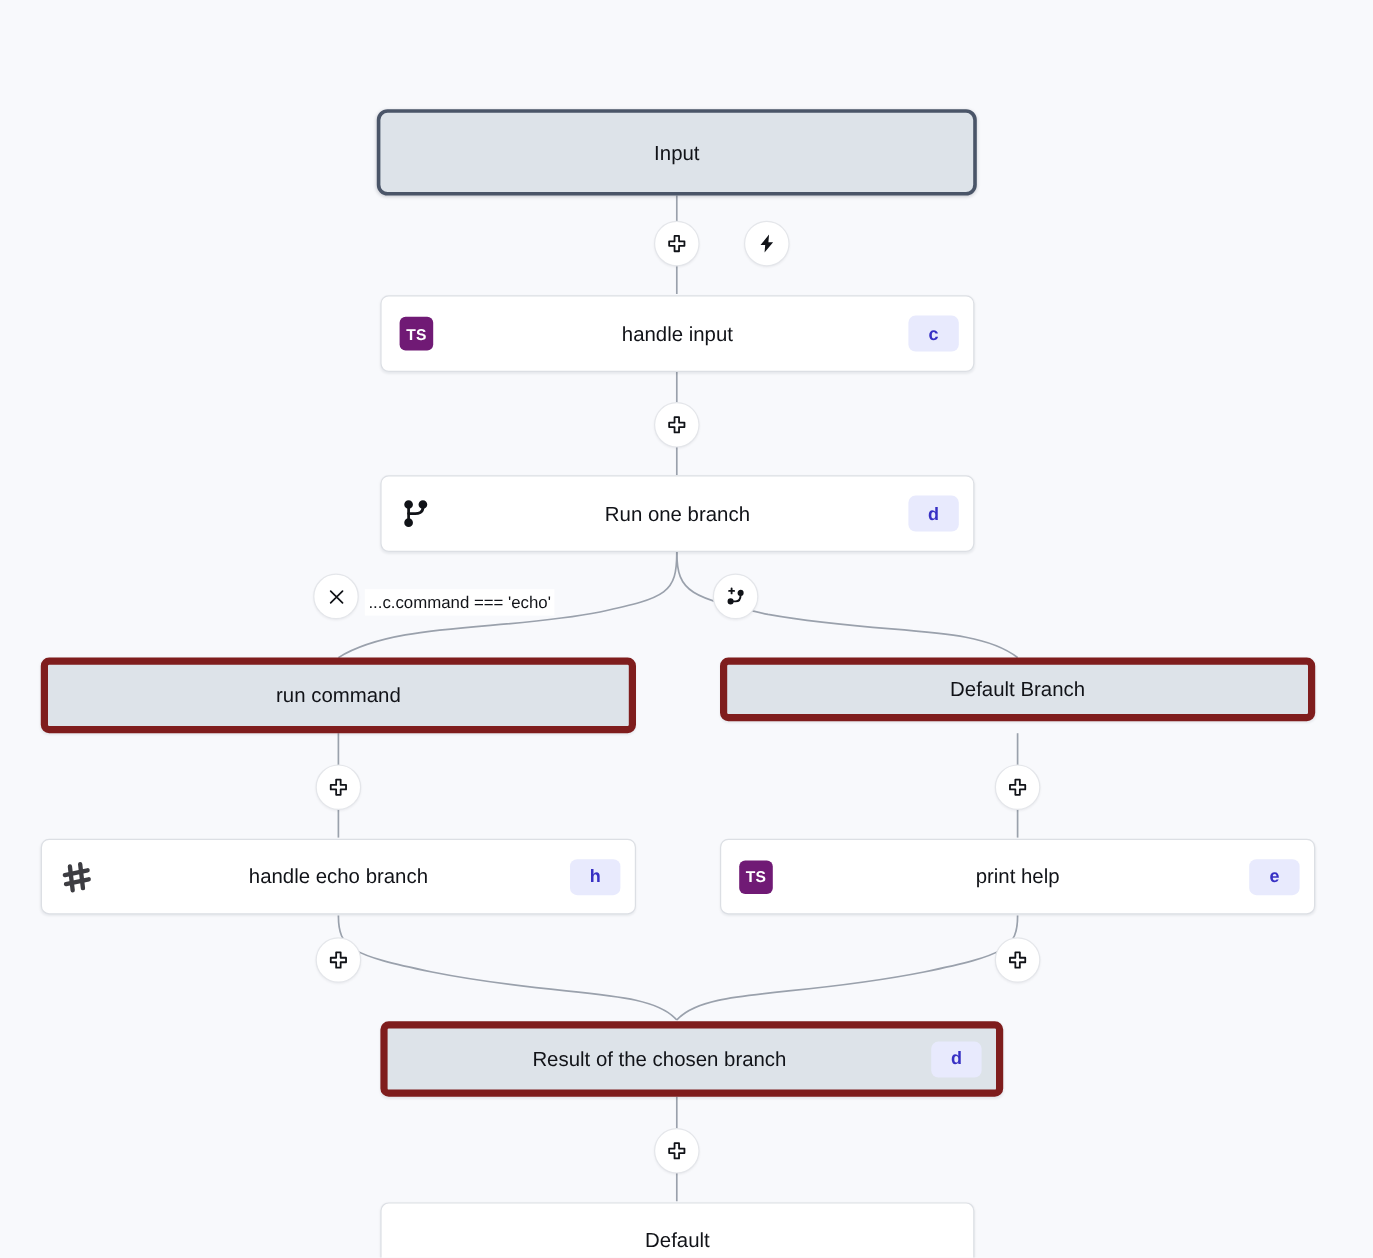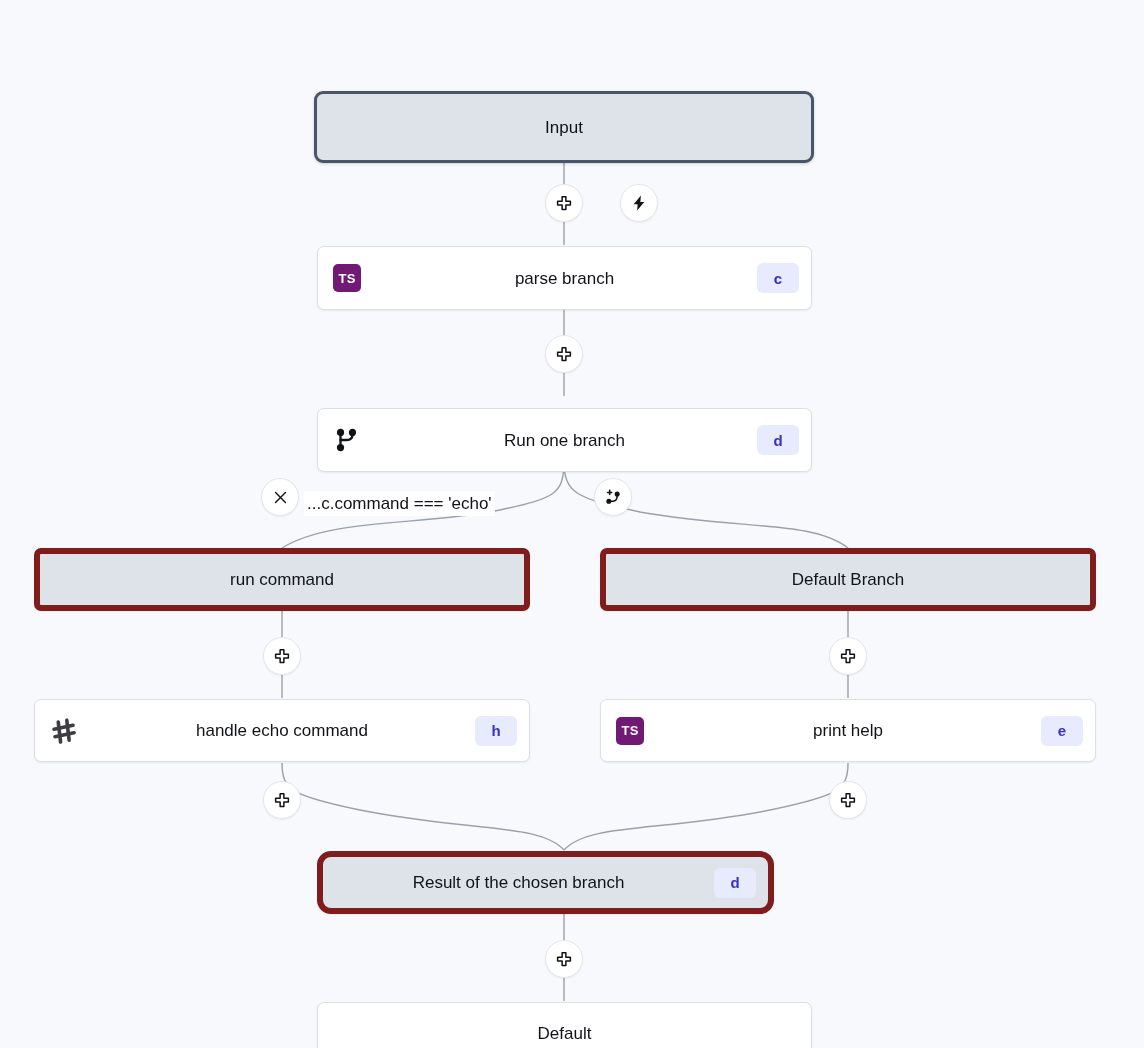--- a/index.html
+++ b/index.html
@@ -122,21 +122,21 @@
     display: flex;
     align-items: center;
     justify-content: center;
     box-sizing: border-box;
   }
 
   
   .cond-label {
     position: absolute;
     background: #ffffff;
-    font-size: 17px;
+    font-size: 14px;
     color: #111318;
     line-height: 1;
     padding: 4px 3px;
     white-space: nowrap;
   }
 </style>
 </head>
 <body>
 
 <div id="canvas">
@@ -165,70 +165,70 @@
   </svg>
 
   <div class="node selected" style="left:314px; top:43px; width:500px; height:72px;">
     <span class="node-label">Input</span>
   </div>
 
   <div class="node" style="left:317px; top:198px; width:495px; height:64px;">
     <span class="node-icon">
       <span class="ts-icon">TS</span>
     </span>
-    <span class="node-label">parse branch</span>
+    <span class="node-label">handle input</span>
     <span class="kbd">c</span>
   </div>
 
-  <div class="node" style="left:317px; top:360px; width:495px; height:64px;">
+  <div class="node" style="left:317px; top:348px; width:495px; height:64px;">
     <span class="node-icon">
       <svg width="26" height="26" viewBox="0 0 24 24" fill="none" stroke="#111318" stroke-width="2.1" stroke-linecap="round" stroke-linejoin="round">
         <circle cx="6" cy="5" r="2.3" fill="#111318"></circle>
         <circle cx="6" cy="19" r="2.3" fill="#111318"></circle>
         <circle cx="17" cy="5" r="2.3" fill="#111318"></circle>
         <path d="M6 7.3 V16.7"></path>
         <path d="M17 7.3 C17 11.5 13.5 12 11 12 H6"></path>
       </svg>
     </span>
     <span class="node-label">Run one branch</span>
     <span class="kbd">d</span>
   </div>
 
   <div class="node shaded" style="left:34px; top:500px; width:496px; height:63px;">
     <span class="node-label">run command</span>
   </div>
 
-  <div class="node shaded" style="left:600px; top:500px; width:496px; height:63px;padding-left:28px;">
+  <div class="node shaded" style="left:600px; top:500px; width:496px; height:53px;padding-left:28px;">
     <span class="node-label">Default Branch</span>
   </div>
 
   <div class="node" style="left:34px; top:651px; width:496px; height:63px;">
     <span class="node-icon">
       <svg width="30" height="30" viewBox="0 0 24 24">
         <g transform="rotate(-12 12 12)" fill="none" stroke="#3d3d42" stroke-width="2.9" stroke-linecap="round">
           <path d="M9 4 L7.5 20"></path>
           <path d="M16 4 L14.5 20"></path>
           <path d="M4.5 9 L20 9"></path>
           <path d="M4 15 L19.5 15"></path>
         </g>
       </svg>
     </span>
-    <span class="node-label">handle echo command</span>
+    <span class="node-label">handle echo branch</span>
     <span class="kbd">h</span>
   </div>
 
   <div class="node" style="left:600px; top:651px; width:496px; height:63px;">
     <span class="node-icon">
       <span class="ts-icon">TS</span>
     </span>
     <span class="node-label">print help</span>
     <span class="kbd">e</span>
   </div>
 
-  <div class="node shaded" style="left:317px; top:803px; width:457px; height:63px;border-radius:14px;">
+  <div class="node shaded" style="left:317px; top:803px; width:519px; height:63px;">
     <span class="node-label offset-left">Result of the chosen branch</span>
     <span class="kbd">d</span>
   </div>
 
   <div class="node" style="left:317px; top:954px; width:495px; height:63px;">
     <span class="node-label">Default</span>
   </div>
 
   <div class="handle" style="left:545px; top:136px;">
     <svg width="18" height="18" viewBox="0 0 24 24" fill="#ffffff" stroke="#111318" stroke-width="2" stroke-linejoin="round">

